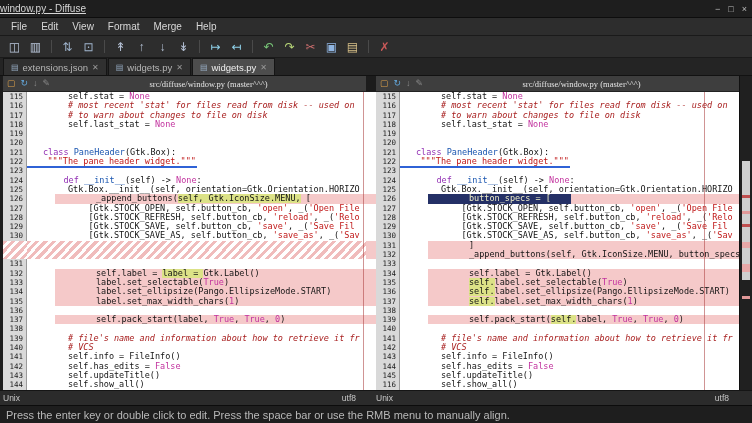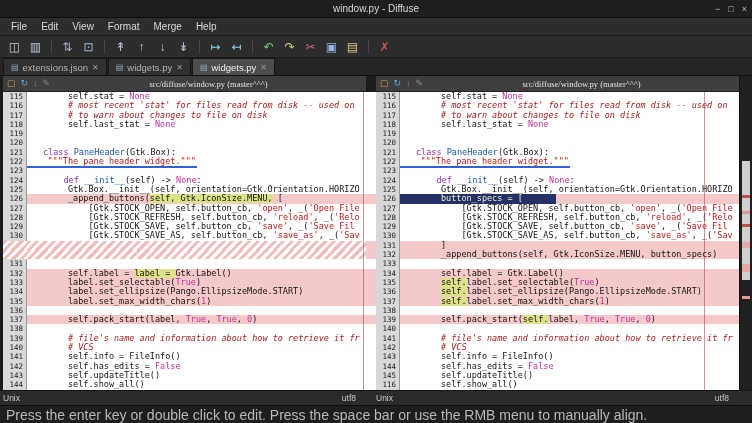--- a/index.html
+++ b/index.html
@@ -1,19 +1,19 @@
 <!DOCTYPE html>
 <html><head>
 <meta charset="utf-8">
 <style>
   html,body{margin:0;padding:0;background:#0d0d0d;}
   .window{width:752px;height:423px;display:flex;flex-direction:column;font-family:"Liberation Sans",sans-serif;background:#262626;overflow:hidden;}
 
   .titlebar{height:18px;flex:none;background:#1e1e1e;display:flex;align-items:center;color:#d6d6d6;font-size:10px;position:relative;border-bottom:1px solid #0d0d0d;box-sizing:border-box;}
-  .title{flex:1;text-align:center;}
+  .title{flex:1;text-align:left;text-decoration:underline;}
   .win-controls{position:absolute;right:5px;top:0;height:100%;display:flex;align-items:center;gap:8px;color:#bdbdbd;font-size:9px;}
 
   .menubar{height:18px;flex:none;background:#2d2d2d;display:flex;align-items:center;padding:0 4px;border-bottom:1px solid #1a1a1a;box-sizing:border-box;}
   .menu-item{color:#d8d8d8;font-size:10px;padding:1px 7px;}
 
   .toolbar{height:22px;flex:none;background:#2d2d2d;display:flex;align-items:center;padding:0 6px;gap:4px;border-bottom:1px solid #1a1a1a;box-sizing:border-box;}
   .ticon{width:17px;height:17px;display:flex;align-items:center;justify-content:center;font-size:12px;}
   .tsep{width:1px;height:13px;background:#4a4a4a;margin:0 3px;}
 
   .tabbar{height:18px;flex:none;background:#242424;display:flex;align-items:flex-end;padding:0 3px;gap:1px;border-bottom:1px solid #121212;box-sizing:border-box;}
@@ -26,21 +26,21 @@
   .pane{flex:1;display:flex;flex-direction:column;min-width:0;}
   .pane-header{height:16px;flex:none;background:#3e3e3e;display:flex;align-items:center;padding:0 4px;gap:5px;border-bottom:1px solid #222;box-sizing:border-box;}
   .ph-btn{font-size:9px;line-height:1;}
   .ph-label{flex:1;text-align:center;color:#e4e4e4;font-size:8.5px;white-space:nowrap;overflow:hidden;font-family:Liberation Serif, serif;}
 
   .code{flex:1;background:#ffffff;position:relative;overflow:hidden;}
   .margin-line{position:absolute;top:0;bottom:0;width:1px;background:rgba(170,60,60,.55);z-index:5;}
   .row{display:flex;height:9.3px;}
   .gut{width:24px;flex:none;background:#d9d9d9;border-right:1px solid #9a9a9a;color:#222;font:7.5px "DejaVu Sans Mono",monospace;text-align:right;padding-right:3px;line-height:9.3px;box-sizing:border-box;}
   .cd{flex:1;font:8.5px "DejaVu Sans Mono",monospace;line-height:9.3px;white-space:pre;overflow:hidden;position:relative;color:#141414;}
-  .row.bd .cd{background:#f5c9c9;}
+  .row.bd .cd{background:#f5c9c9;margin-left:28px;}
   .row.bg .cd,.row.bg .gut{background:repeating-linear-gradient(135deg,#f0bcbc 0 3px,#ffffff 3px 6px);border-right:none;}
   .row.cur .cd::after{content:"";position:absolute;left:0;top:0;width:50%;height:1.5px;background:#2f62d6;}
   .tp{color:#141414;} .tc{color:#a81f1f;font-style:italic;} .ts{color:#c01818;}
   .tk{color:#9230b4;padding-left:16px;} .tn{color:#1a56b0;} .tl{color:#c2329e;}
   .th{background:#dce287;}
   .tx{background:#243066;color:#eeeec8;display:inline-block;min-width:46%;}
 
   .center-strip{width:10px;flex:none;background:#1c1c1c;padding-top:16px;box-sizing:border-box;display:flex;flex-direction:column;}
   .cs-body{background:#ffffff;flex:1;display:flex;flex-direction:column;}
   .cs-cell{height:9.3px;flex:none;}
@@ -48,21 +48,21 @@
 
   .map{width:13px;flex:none;background:#202020;position:relative;border-left:1px solid #101010;box-sizing:border-box;}
   .map-thumb{position:absolute;left:2px;right:2px;background:#cfcfcf;}
   .map-mark{position:absolute;left:2px;right:2px;z-index:2;}
 
   .statusrow{height:15px;flex:none;display:flex;background:#2b2b2b;border-top:1px solid #151515;box-sizing:border-box;padding-left:3px;}
   .status-cell{flex:1;display:flex;justify-content:space-between;align-items:center;gap:16px;color:#c6c6c6;font-size:8.5px;padding-right:10px;min-width:0;}
   .status-spacer-mid{width:10px;flex:none;}
   .status-spacer-map{width:13px;flex:none;}
 
-  .hintbar{height:18px;flex:none;background:#1e1e1e;color:#b8b8b8;font-size:14px;display:flex;align-items:center;padding:0 6px;border-top:1px solid #0c0c0c;box-sizing:border-box;white-space:nowrap;overflow:hidden;}
+  .hintbar{height:18px;flex:none;background:#1e1e1e;color:#b8b8b8;font-size:11px;display:flex;align-items:center;padding:0 6px;border-top:1px solid #0c0c0c;box-sizing:border-box;white-space:nowrap;overflow:hidden;}
 </style>
 </head>
 <body>
 
 <div class="window">
   <div class="titlebar">
     <div class="title">window.py - Diffuse</div>
     <div class="win-controls" id="win-controls">
         <span class="win-btn">−</span>
         <span class="win-btn">□</span>

